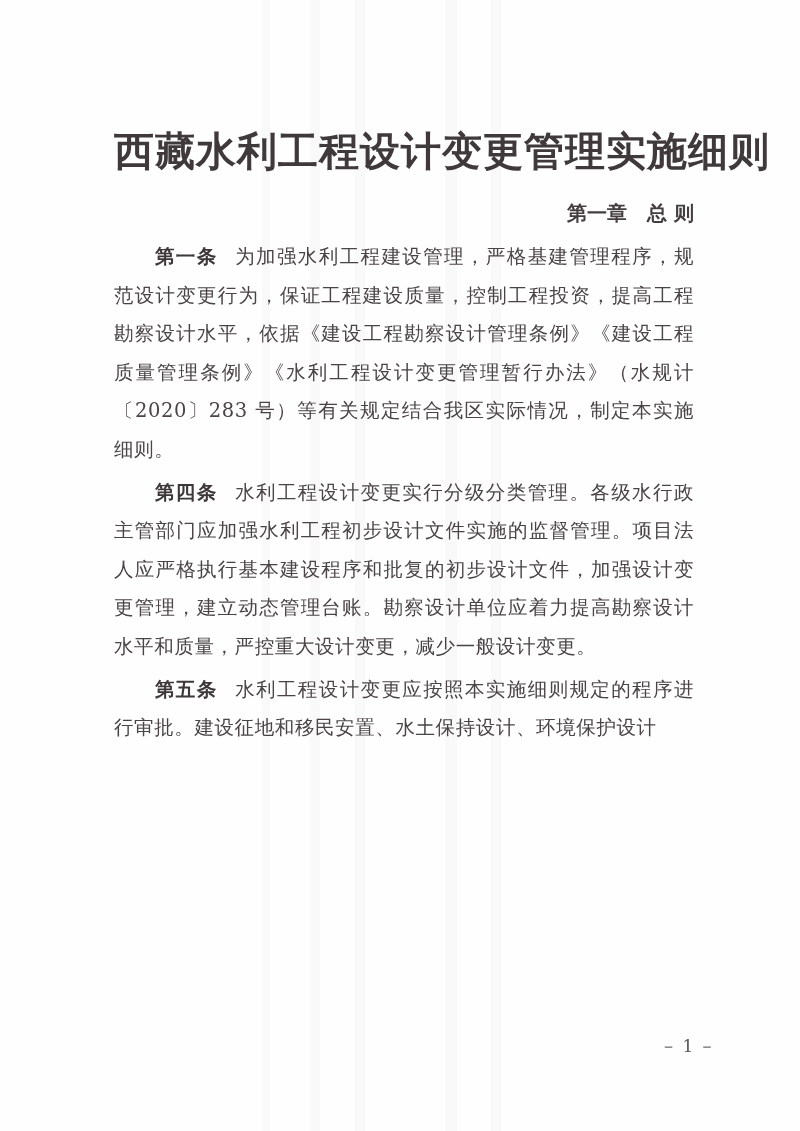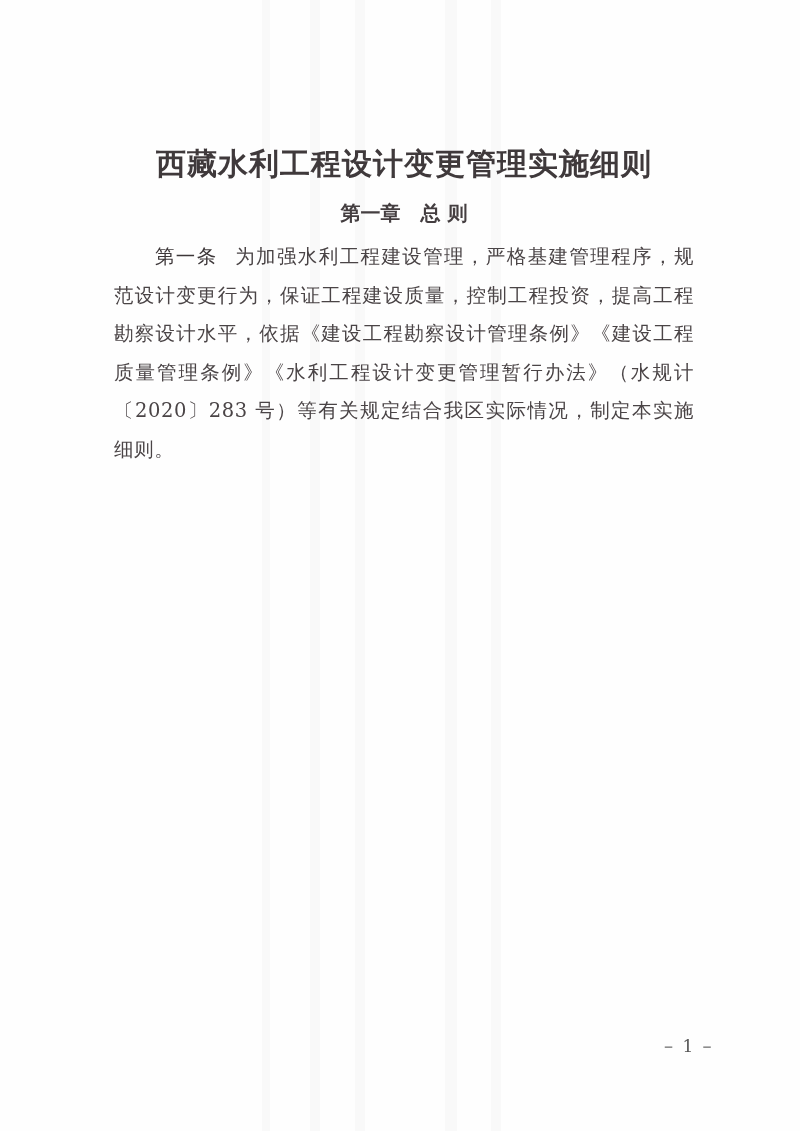--- a/index.html
+++ b/index.html
@@ -24,35 +24,35 @@
     }
     .page {
       position: absolute;
       left: 114px;
       top: 0;
       width: 580px;
     }
     .doc-title {
       position: absolute;
       left: 0;
-      top: 144px;
+      top: 124px;
       width: 580px;
       text-align: center;
-      font-size: 30px;
+      font-size: 40px;
       font-weight: bold;
       letter-spacing: 1px;
       color: #3f393b;
       white-space: nowrap;
     }
     .chapter-title {
       position: absolute;
       left: 0;
       top: 200px;
       width: 580px;
-      text-align: center;
+      text-align: right;
       font-size: 20px;
       font-weight: bold;
       color: #443e40;
       white-space: nowrap;
     }
     .body-text {
       position: absolute;
       left: 0;
       top: 238px;
       width: 580px;
@@ -60,21 +60,21 @@
       line-height: 38.6px;
       letter-spacing: 0.6px;
       text-align: justify;
     }
     .article {
       margin: 0 0 4px 0;
       text-indent: 2.1em;
     }
     .article-label {
       font-family: "DejaVu Sans", "Liberation Sans", sans-serif;
-      font-weight: normal;
+      font-weight: bold;
       color: #3d3739;
       margin-right: 0.9em;
     }
     .page-number {
       position: absolute;
       left: 660px;
       top: 1035px;
       font-size: 17px;
       color: #555;
       white-space: nowrap;
@@ -90,16 +90,22 @@
 <div class="scan-stripe" style="left:491px;width:10px;"></div>
 
 <div class="page">
   <div class="doc-title">西藏水利工程设计变更管理实施细则</div>
   <div class="chapter-title">第一章　总 则</div>
 
   <div class="body-text">
     <p class="article">
       <span class="article-label">第一条</span><span>为加强水利工程建设管理，严格基建管理程序，规范设计变更行为，保证工程建设质量，控制工程投资，提高工程勘察设计水平，依据《建设工程勘察设计管理条例》《建设工程质量管理条例》《水利工程设计变更管理暂行办法》（水规计〔2020〕283 号）等有关规定结合我区实际情况，制定本实施细则。</span>
     </p>
+    <p class="article">
+      <span class="article-label">第四条</span><span>水利工程设计变更实行分级分类管理。各级水行政主管部门应加强水利工程初步设计文件实施的监督管理。项目法人应严格执行基本建设程序和批复的初步设计文件，加强设计变更管理，建立动态管理台账。勘察设计单位应着力提高勘察设计水平和质量，严控重大设计变更，减少一般设计变更。</span>
+    </p>
+    <p class="article">
+      <span class="article-label">第五条</span><span>水利工程设计变更应按照本实施细则规定的程序进行审批。建设征地和移民安置、水土保持设计、环境保护设计</span>
+    </p>
   </div>
 </div>
 
 <div class="page-number">－ 1 －</div>
 
 </body></html>

